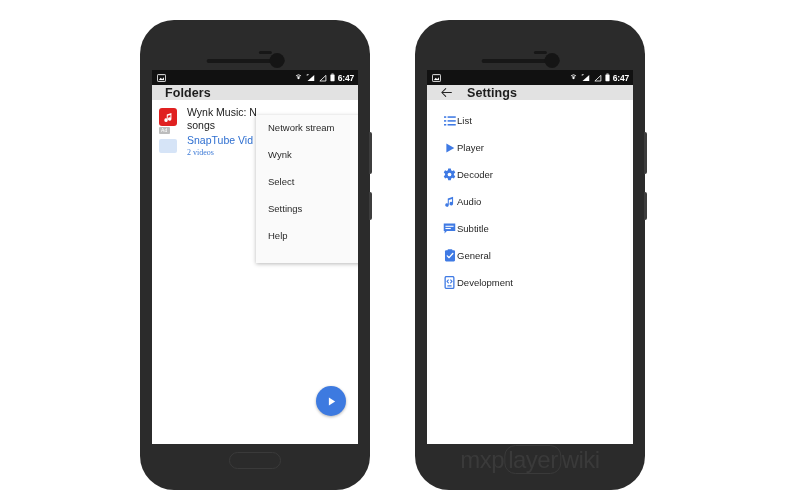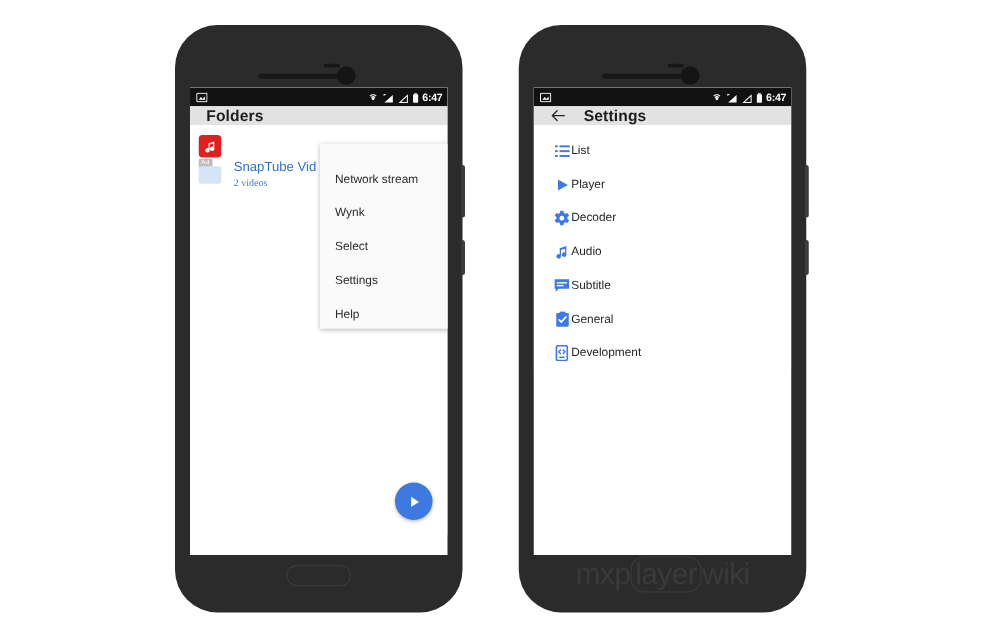--- a/index.html
+++ b/index.html
@@ -78,21 +78,21 @@
   }
 
   
   .statusbar {
     height: 15px; background: #111111;
     display: flex; align-items: center;
     padding: 0 4px 0 5px;
     color: #ffffff;
   }
   .statusbar .sb-left { display: flex; align-items: center; gap: 3px; }
-  .statusbar .sb-right { margin-left: auto; display: flex; align-items: flex-end; gap: 3px; }
+  .statusbar .sb-right { margin-left: auto; display: flex; align-items: center; gap: 3px; }
   .sb-clock { font-size: 8.5px; font-weight: bold; letter-spacing: -0.2px; }
   .sb-ico { display: block; }
 
   
   .toolbar {
     height: 15px; background: #e2e2e2;
     display: flex; align-items: center;
     padding-left: 13px; gap: 14px;
   }
   .toolbar-title { font-size: 12.5px; font-weight: bold; color: #1d1d1d; letter-spacing: 0.1px; }
@@ -126,21 +126,21 @@
     position: absolute;
     left: 104px; top: 15px;
     width: 115px;
     background: #fafafa;
     box-shadow: 0 1px 4px rgba(0,0,0,0.28);
     padding: 7px 0 6px 0;
     z-index: 5;
   }
   .menu-item {
     height: 27px;
-    display: flex; align-items: flex-end;
+    display: flex; align-items: flex-start;
     padding: 0 9px 0 12px;
     font-size: 9.5px; color: #2a2a2a;
   }
 
   
   .fab {
     position: absolute; right: 12px; bottom: 12px;
     width: 30px; height: 30px; border-radius: 50%;
     background: #3d7ae0;
     display: flex; align-items: center; justify-content: center;
@@ -208,20 +208,24 @@
 
         <div class="list-row">
           <div class="row-icon-wrap">
             <div class="app-icon">
               <svg width="11" height="11" viewBox="0 0 12 12">
                 <path d="M9.2 1.2 L9.2 7.6 A1.9 1.9 0 1 1 8.1 5.9 L8.1 3.2 L5.2 4.0 L5.2 8.9 A1.9 1.9 0 1 1 4.1 7.2 L4.1 2.8 Z" fill="#fff"></path>
               </svg>
             </div>
             <span class="ad-badge">Ad</span>
           </div>
+          <div class="row-text">
+            <div class="ad-title">Wynk Music: N</div>
+            <div class="ad-title">songs</div>
+          </div>
         </div>
 
         <div class="folder-row">
           <div class="row-icon-wrap">
             <div class="folder-icon"></div>
           </div>
           <div class="row-text">
             <div class="folder-title">SnapTube Vid</div>
             <div class="folder-sub">2 videos</div>
           </div>

